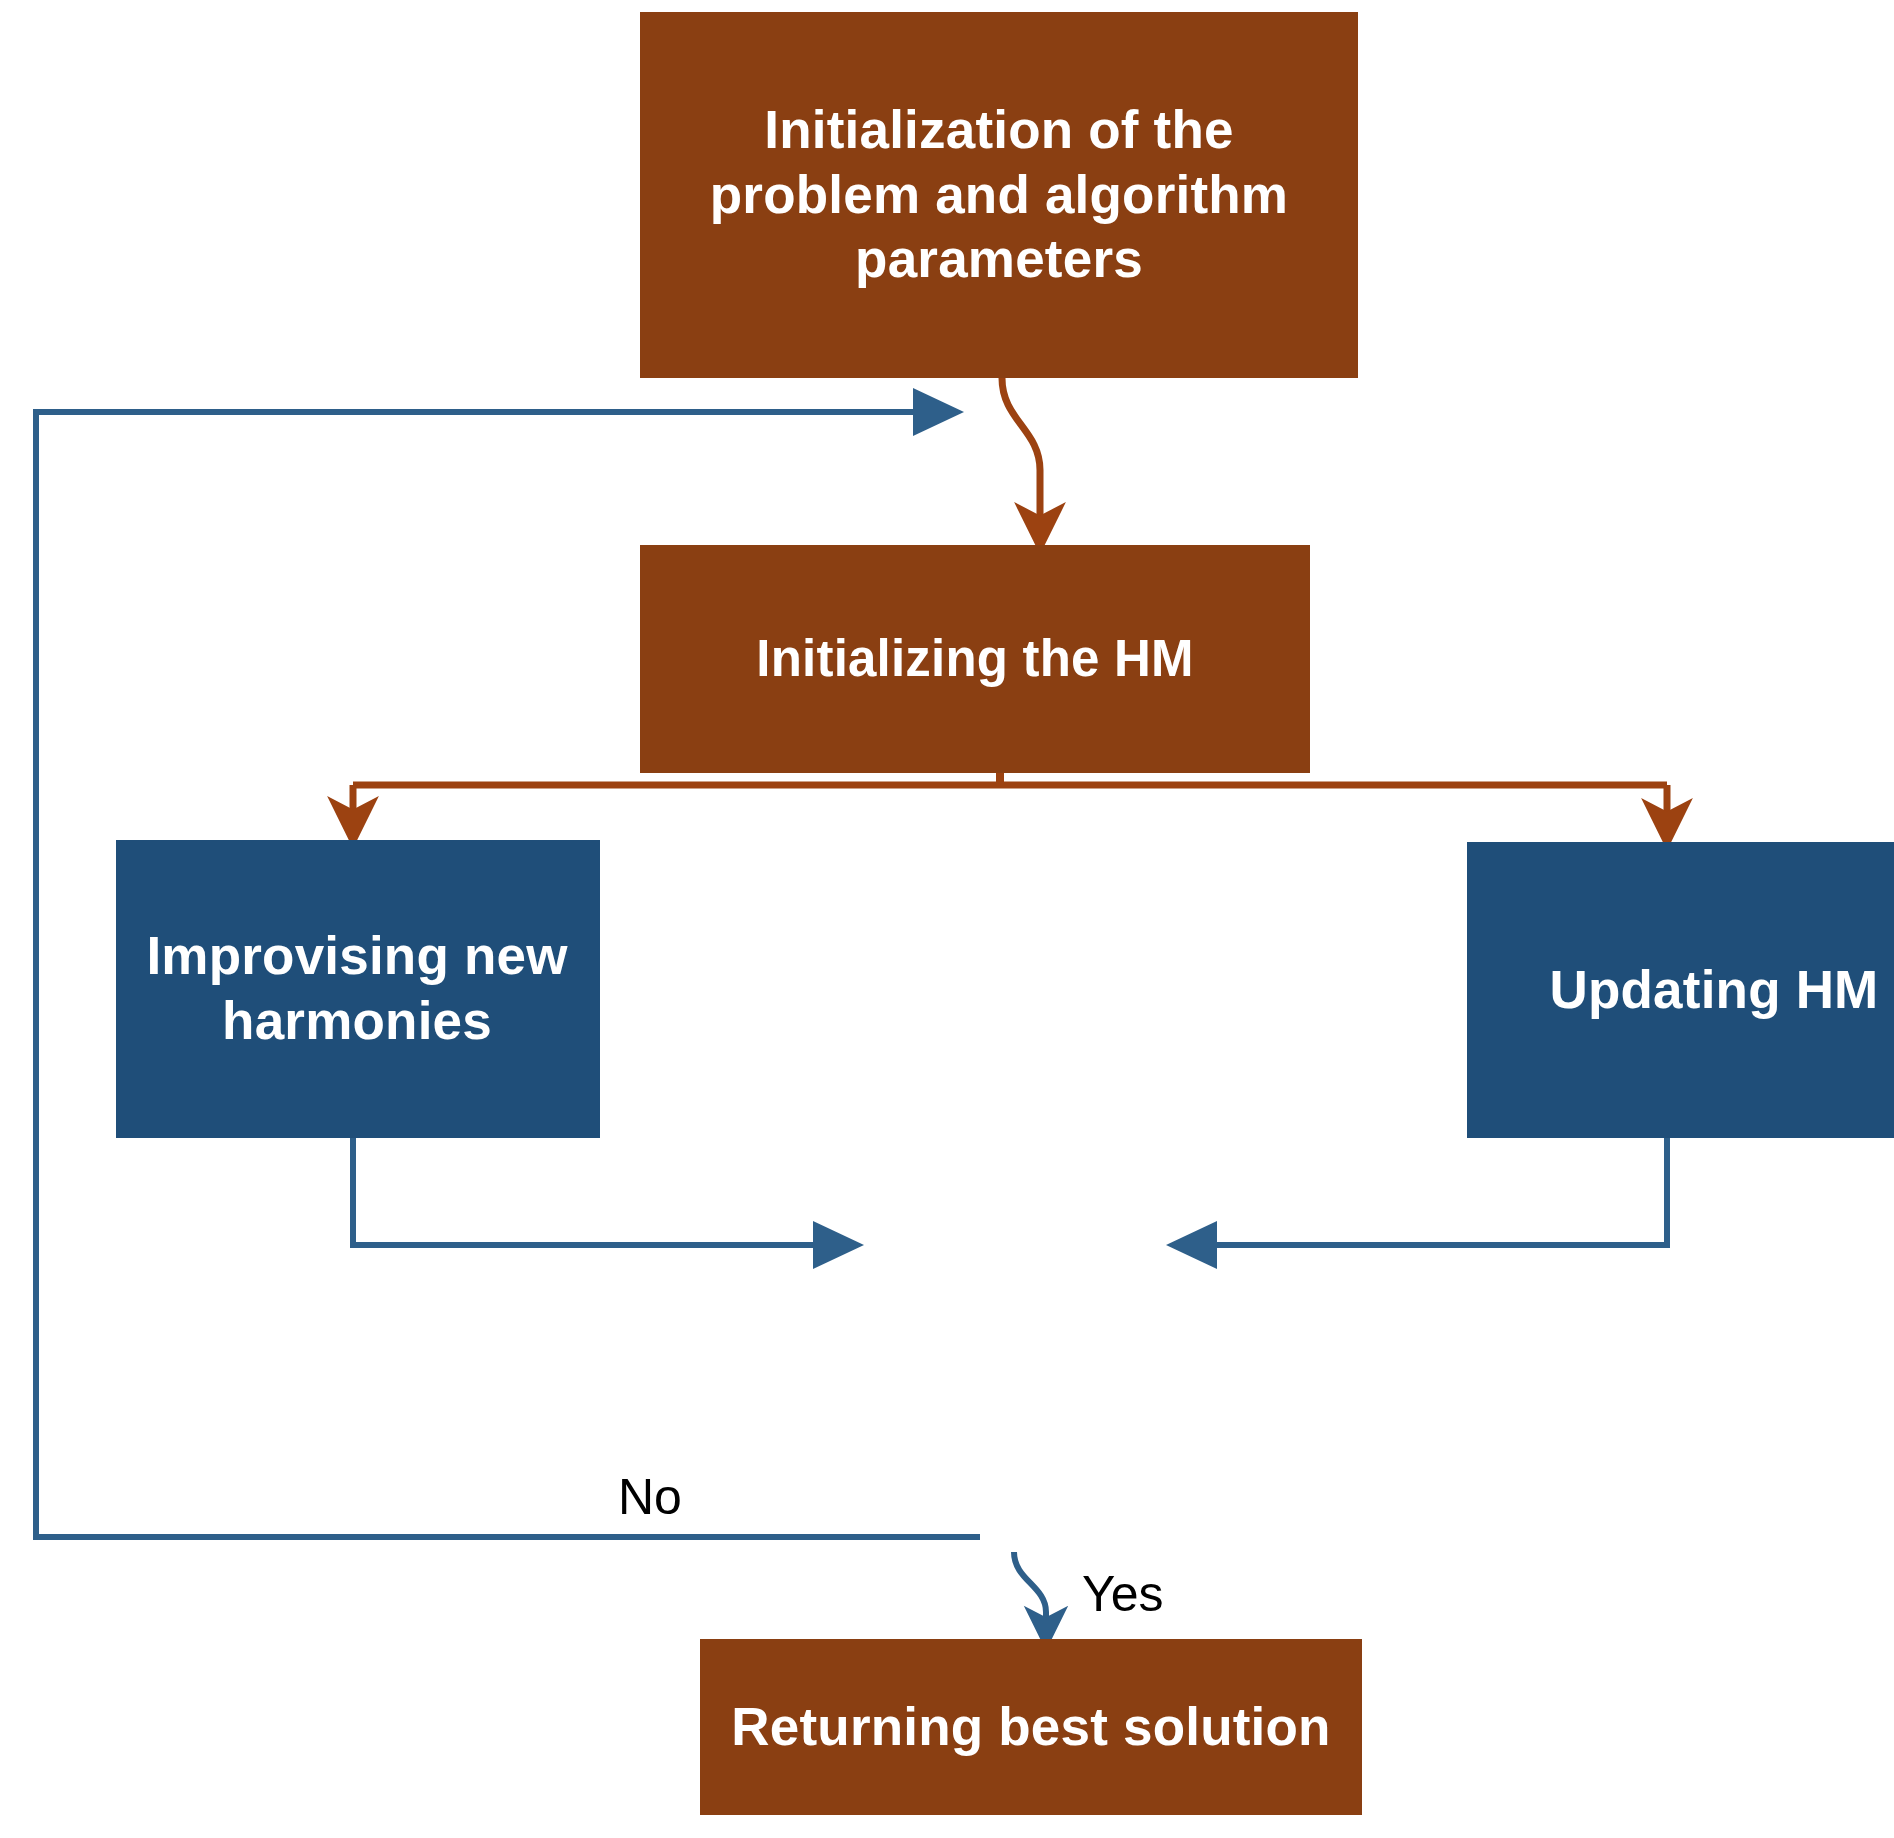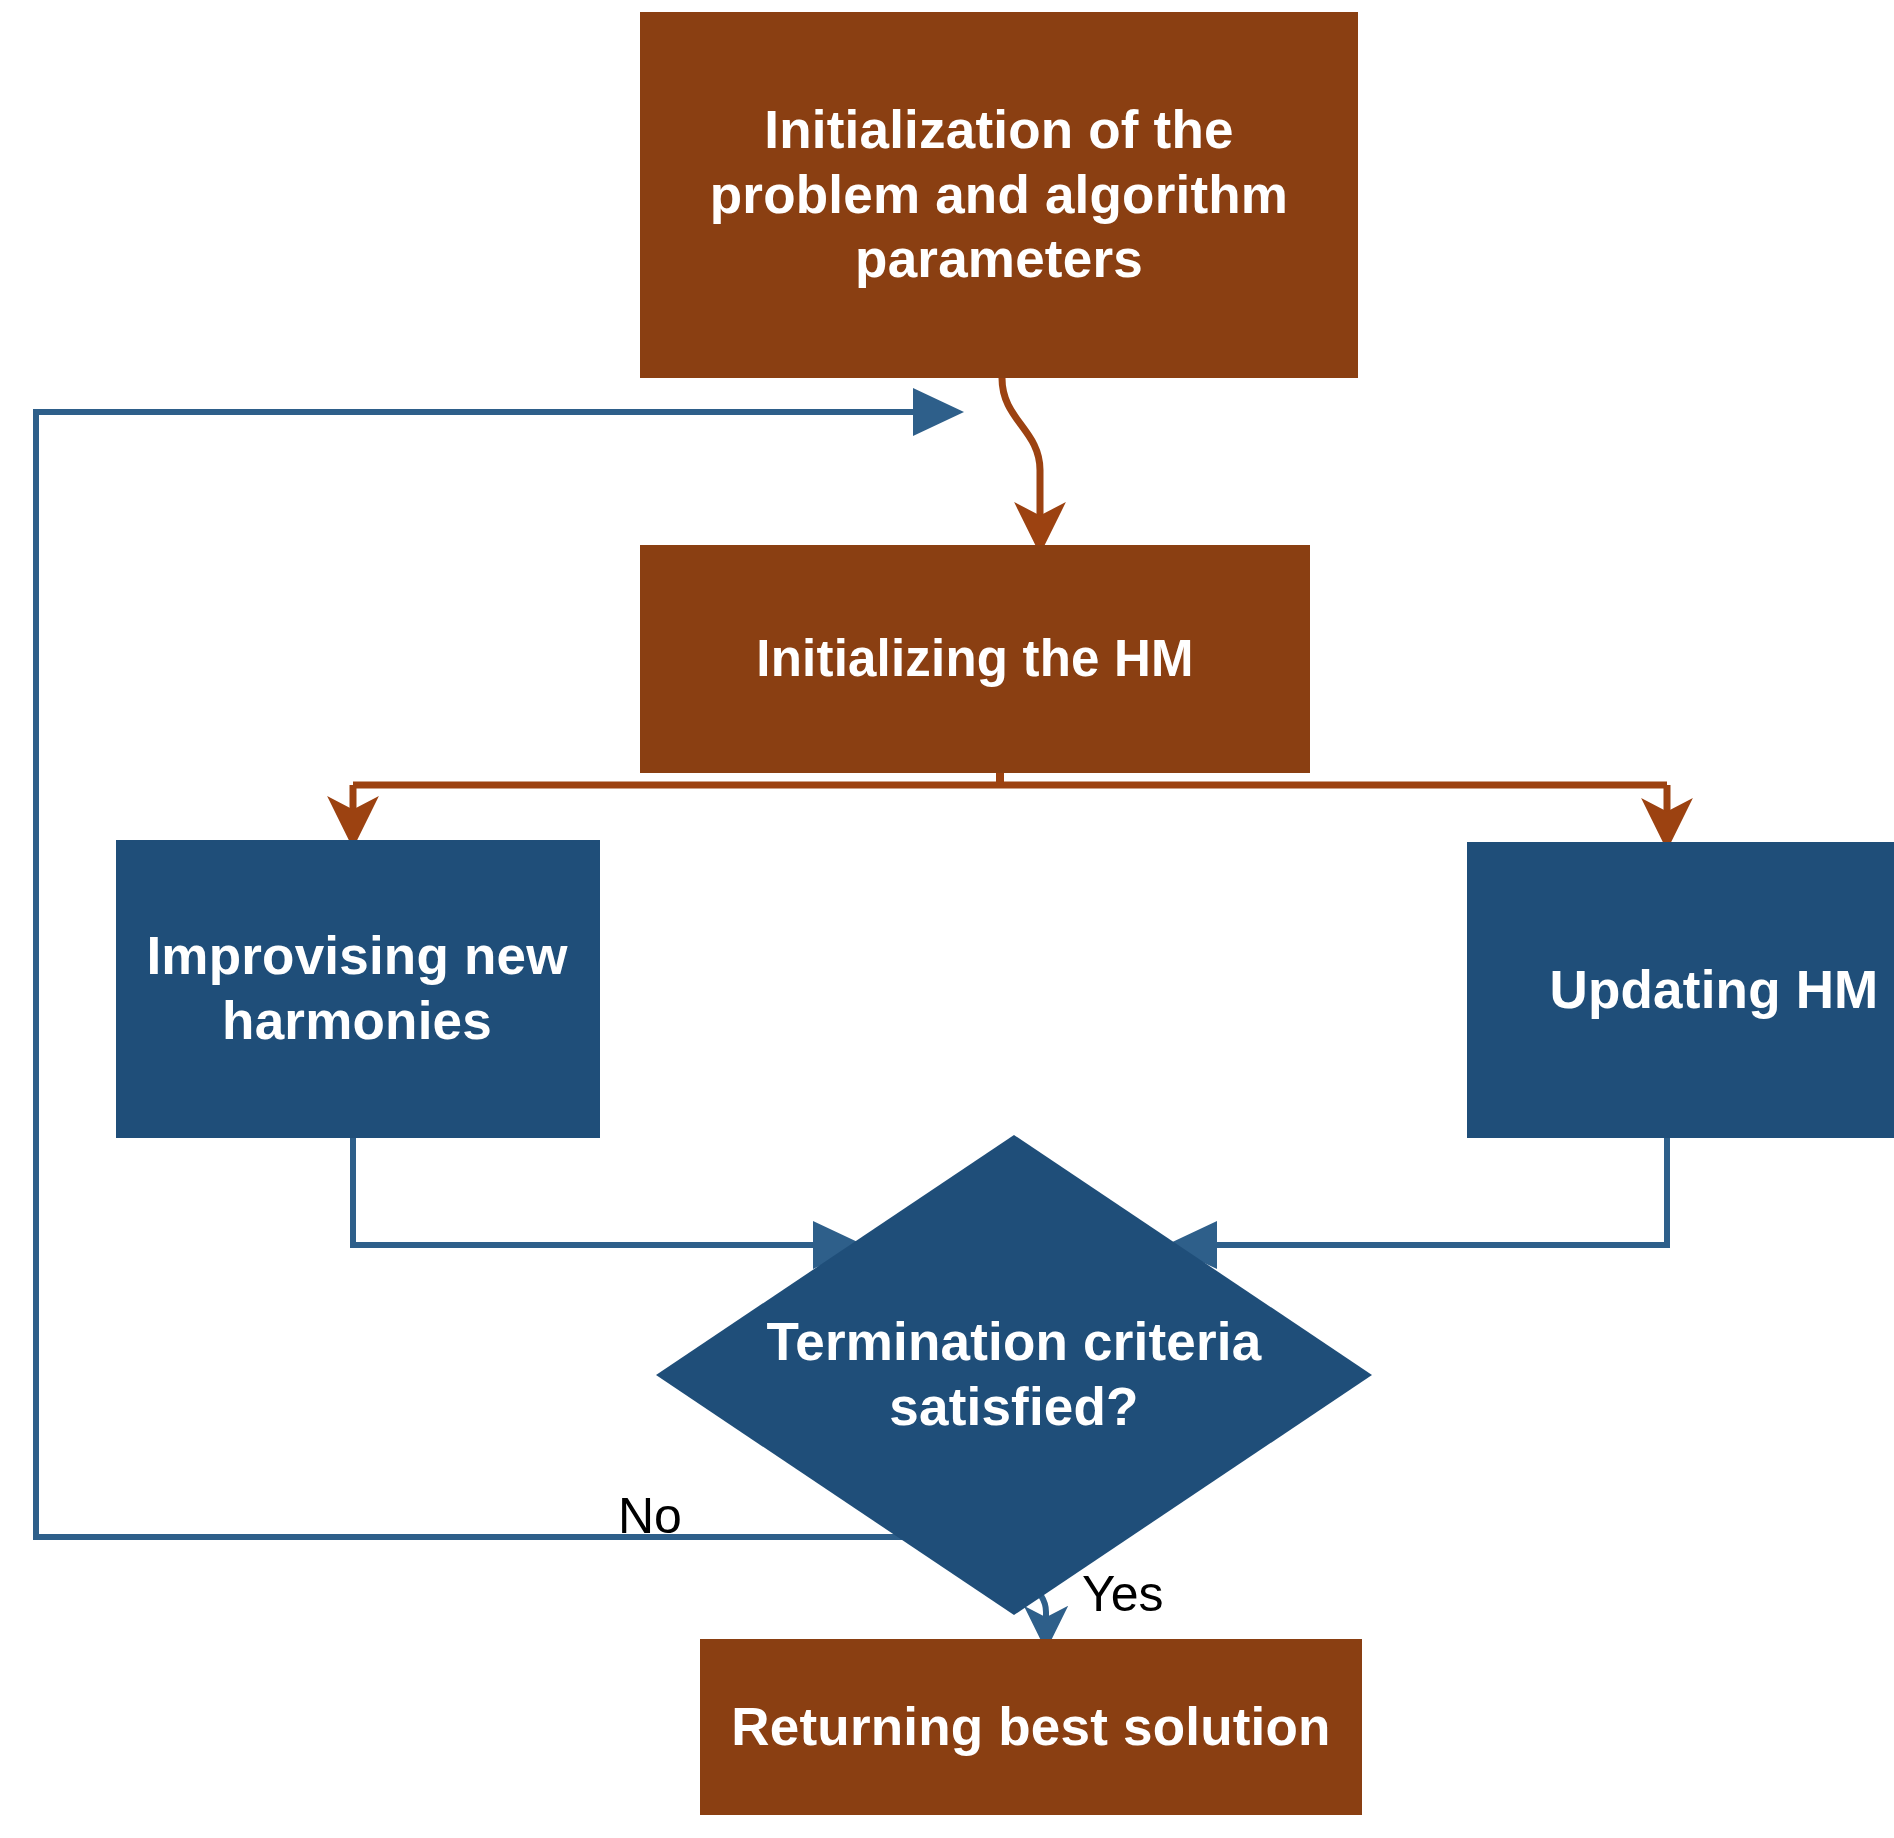--- a/index.html
+++ b/index.html
@@ -86,21 +86,21 @@
   }
 
   
   .edge-label {
     position: absolute;
     color: #000000;
     font-size: 50px;
     font-weight: 400;
     white-space: nowrap;
   }
-  #label-no  { left: 618px; top: 1468px; margin-top: 19px; }
+  #label-no  { left: 618px; top: 1468px; }
   #label-yes { left: 1082px; top: 1565px; }
 
   svg.edges {
     position: absolute;
     left: 0; top: 0;
     width: 1894px;
     height: 1838px;
     pointer-events: none;
   }
 </style>
@@ -162,24 +162,20 @@
   </div>
 
   <div class="node blue" id="node-improvise">
     <span class="node-label">Improvising new harmonies</span>
   </div>
 
   <div class="node blue" id="node-update-hm">
     <span class="node-label">Updating HM</span>
   </div>
 
-  <div class="node" id="node-decision">
-    <div class="diamond-shape"></div>
-    <span class="node-label">Termination criteria satisfied?</span>
-  </div>
 
   <div class="node brown" id="node-return">
     <span class="node-label">Returning best solution</span>
   </div>
 
   <div class="edge-label" id="label-no">No</div>
 
   <div class="edge-label" id="label-yes">Yes</div>
 
 </div>

